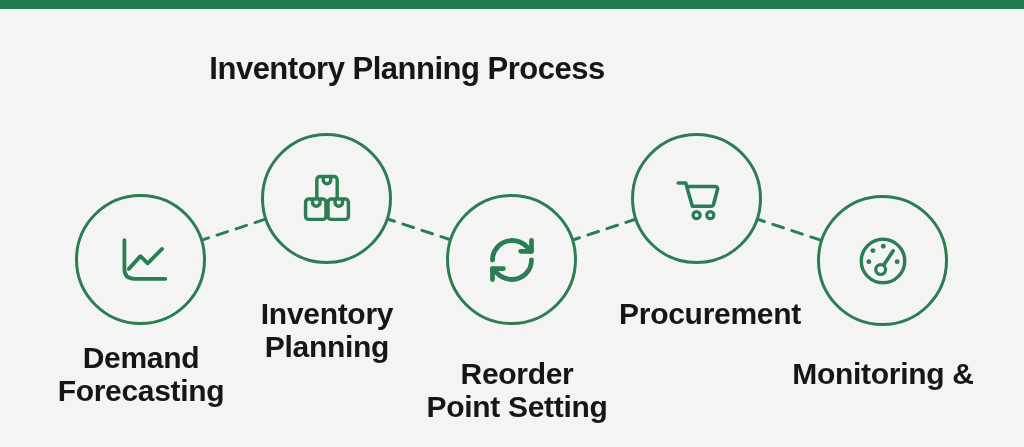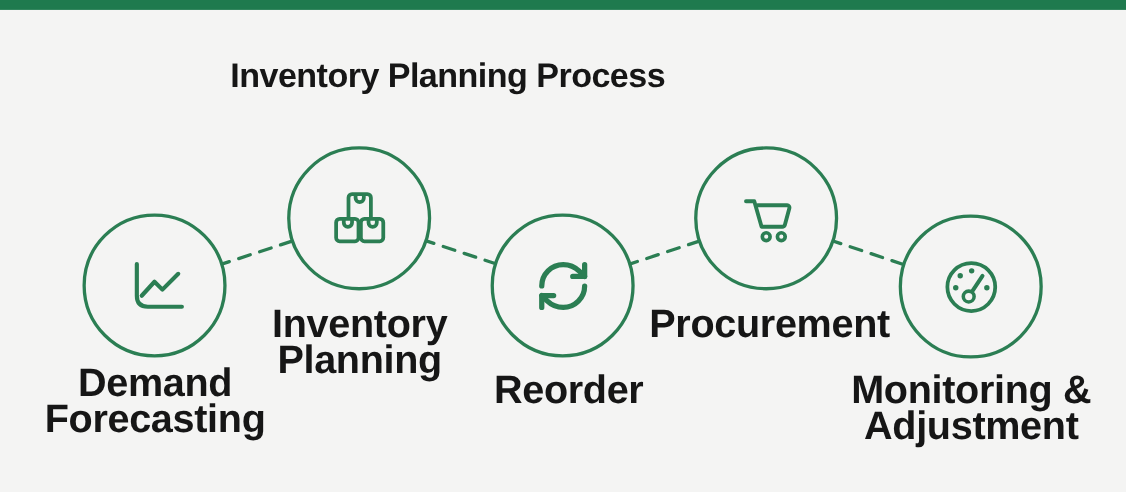--- a/index.html
+++ b/index.html
@@ -36,23 +36,24 @@
     position:absolute;
     width:131px;height:131px;border-radius:50%;
     border:3.5px solid var(--green);
     background:var(--bg);
     display:flex;align-items:center;justify-content:center;
     color:var(--green);
   }
   .label{
     position:absolute;width:260px;
     text-align:center;
-    font-size:36px;line-height:33px;
+    font-size:30px;line-height:33px;
     font-weight:600;letter-spacing:-0.3px;
     color:var(--text);
+    margin-top:20px;
   }
   .label span{display:block;}
   .icon{display:block;}
   .bg-fill{fill:var(--bg);}
   .no-fill{fill:none;}
   .dot-fill{fill:currentColor;stroke:none;}
 </style>
 </head>
 <body>
 
@@ -69,21 +70,21 @@
     <line x1="697" y1="199" x2="883" y2="261" stroke="currentColor" stroke-width="3" stroke-dasharray="11 9" stroke-linecap="round"></line>
   </svg>
 
   <div class="node">
     <div class="circle" style="left:75px;top:194px;">
       <svg class="icon" width="62" height="62" viewBox="0 0 56 56">
         <path class="no-fill" d="M 13 10 V 36 Q 13 45 22 45 H 50" stroke="currentColor" stroke-width="3.4" stroke-linecap="round"></path>
         <path class="no-fill" d="M 17 36 L 27.5 24.5 L 34 31 L 47 18" stroke="currentColor" stroke-width="3.4" stroke-linecap="round" stroke-linejoin="round"></path>
       </svg>
     </div>
-    <div class="label" style="left:11px;top:331px;">
+    <div class="label" style="left:11px;top:321px;">
       <span>Demand</span>
       <span>Forecasting</span>
     </div>
   </div>
 
   <div class="node">
     <div class="circle" style="left:261px;top:133px;">
       <svg class="icon" width="60" height="60" viewBox="0 0 56 56">
         <rect class="no-fill" x="18.5" y="7" width="19" height="24" rx="3" stroke="currentColor" stroke-width="3.2"></rect>
         <path class="no-fill" d="M 24.5 7 v 3.2 a 3.5 3.5 0 0 0 7 0 V 7" stroke="currentColor" stroke-width="3.2"></path>
@@ -105,47 +106,47 @@
         <g class="no-fill" stroke="currentColor" stroke-width="2.2" stroke-linecap="round" stroke-linejoin="round">
           <path d="M3 12a9 9 0 0 1 9-9 9.75 9.75 0 0 1 6.74 2.74L21 8"></path>
           <path d="M21 3v5h-5"></path>
           <path d="M21 12a9 9 0 0 1-9 9 9.75 9.75 0 0 1-6.74-2.74L3 16"></path>
           <path d="M8 16H3v5"></path>
         </g>
       </svg>
     </div>
     <div class="label" style="left:387px;top:337px;">
       <span>Reorder</span>
+      <span>Point Setting</span>
     </div>
   </div>
 
   <div class="node">
     <div class="circle" style="left:631px;top:133px;">
       <svg class="icon" width="62" height="62" viewBox="0 0 56 56">
         <path class="no-fill" d="M 11 13.5 H 17.8 L 23.8 34.5 H 40.8 A 2.2 2.2 0 0 0 42.9 33 L 46.6 19.2 A 1.9 1.9 0 0 0 44.8 16.8 H 20.5" stroke="currentColor" stroke-width="3.2" stroke-linecap="round" stroke-linejoin="round"></path>
         <circle class="no-fill" cx="27.6" cy="42.6" r="3.2" stroke="currentColor" stroke-width="3"></circle>
         <circle class="no-fill" cx="40" cy="42.6" r="3.2" stroke="currentColor" stroke-width="3"></circle>
       </svg>
     </div>
-    <div class="label" style="left:549px;top:277px;text-align:right;">
+    <div class="label" style="left:580px;top:277px;">
       <span>Procurement</span>
     </div>
   </div>
 
   <div class="node">
     <div class="circle" style="left:817px;top:195px;">
       <svg class="icon" width="60" height="60" viewBox="0 0 56 56">
         <circle class="no-fill" cx="28" cy="28" r="20.3" stroke="currentColor" stroke-width="3.2"></circle>
         <line x1="26.5" y1="35" x2="37.5" y2="18.5" stroke="currentColor" stroke-width="3.4" stroke-linecap="round"></line>
         <circle class="bg-fill" cx="25.8" cy="36" r="4.6" stroke="currentColor" stroke-width="3"></circle>
         <circle class="dot-fill" cx="14.8" cy="28.6" r="2.3"></circle>
         <circle class="dot-fill" cx="18.6" cy="18.3" r="2.3"></circle>
         <circle class="dot-fill" cx="28.3" cy="14.2" r="2.3"></circle>
         <circle class="dot-fill" cx="41.2" cy="28.6" r="2.3"></circle>
       </svg>
     </div>
     <div class="label" style="left:753px;top:337px;">
       <span>Monitoring &amp;</span>
-      <span>Adjustment</span>
     </div>
   </div>
 
 </div>
 
 </body></html>

